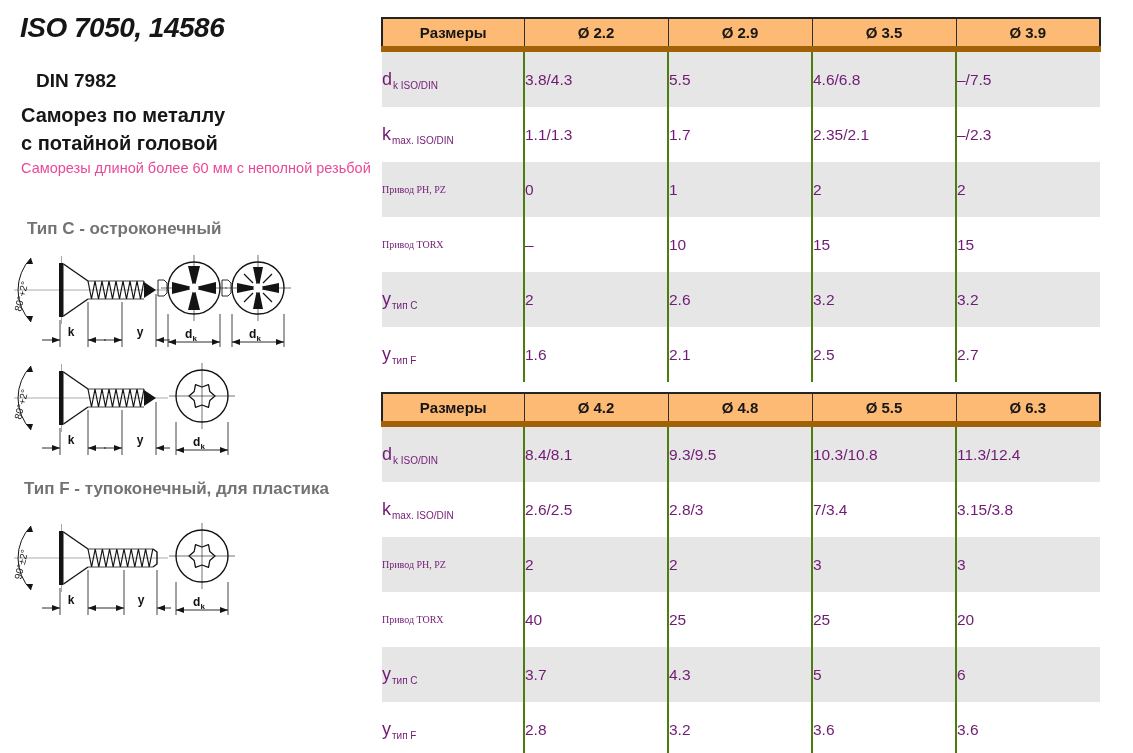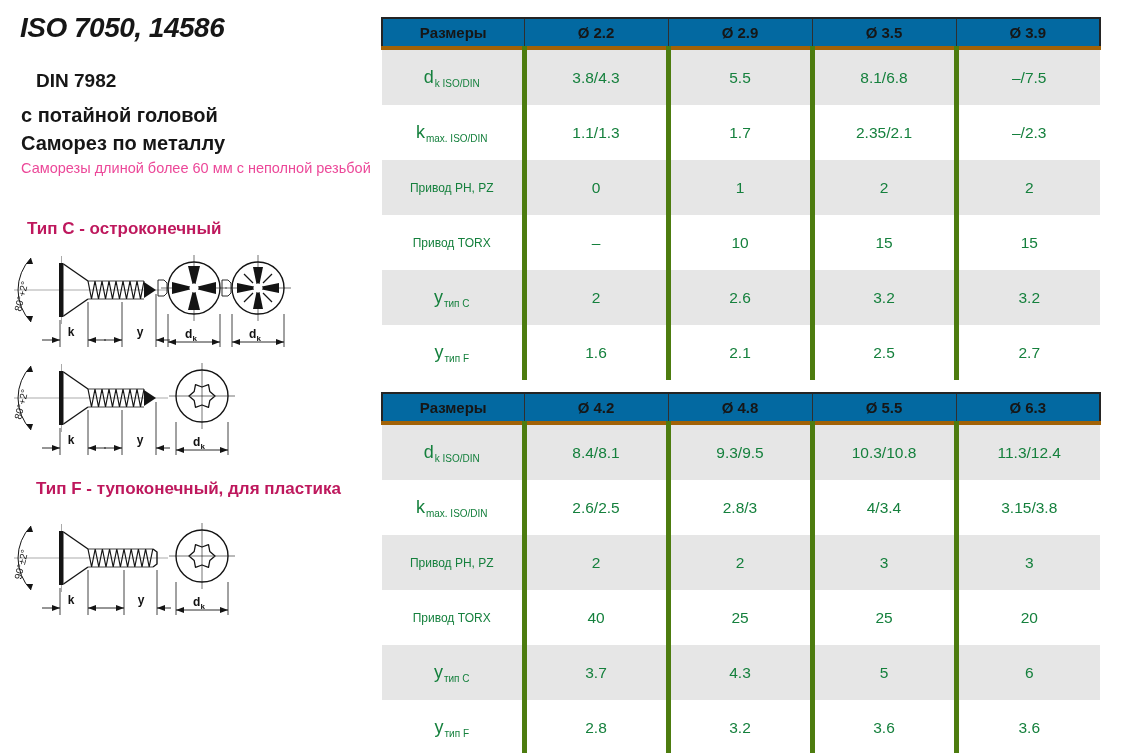--- a/index.html
+++ b/index.html
@@ -7,59 +7,59 @@
     width:1133px;height:753px;background:#ffffff;position:relative;overflow:hidden;
     font-family:"Liberation Sans","DejaVu Sans",sans-serif;color:#1c1c1c;
     -webkit-font-smoothing:antialiased;
   }
   .abs{position:absolute;}
   
   .iso-title{left:20px;top:12px;font-size:28px;font-weight:700;letter-spacing:-0.5px;color:#161616;font-style:italic;}
   .din-title{left:20px;top:54px;font-size:19px;font-weight:700;color:#161616;}
   .product-title{left:21px;top:101px;font-size:20px;font-weight:700;line-height:1.4;color:#161616;}
   .note-block{left:21px;top:157px;font-size:14.5px;line-height:1.62;color:#ec4899;}
-  .type-heading{font-size:17px;font-weight:700;color:#be185d;}
+  .type-heading{font-size:17px;font-weight:700;color:#737373;}
   .type-c-heading{left:27px;top:219px;}
-  .type-f-heading{left:36px;top:479px;}
+  .type-f-heading{left:24px;top:479px;}
   svg text{font-family:"Liberation Sans","DejaVu Sans",sans-serif;fill:#111;}
   .dimlbl{font-size:12px;font-weight:700;}
   .anglelbl{font-size:10px;}
   
   table.spec-table{
     position:absolute;left:381px;width:719px;border-collapse:collapse;table-layout:fixed;
   }
   #table1{top:17px;} #table2{top:392px;}
   .spec-table col.c-label{width:142px;}
   .spec-table col.c-val{width:144px;}
   .spec-table th{
-    background:#0369a1;color:#161616;font-size:15px;font-weight:700;
+    background:#fdba74;color:#161616;font-size:15px;font-weight:700;
     height:21px;padding:3px 0;text-align:center;
-    border-top:2.5px solid #242424;border-bottom:4px solid #a16207;
+    border-top:2.5px solid #242424;border-bottom:6px solid #a16207;
   }
   .spec-table th:first-child{border-left:2.5px solid #242424;}
   .spec-table th:last-child{border-right:2.5px solid #242424;}
   .spec-table th + th{border-left:1px solid #2f2f2f;}
   .spec-table td{
-    height:55px;text-align:center;vertical-align:middle;font-size:15.5px;color:#15803d;padding:0;
+    height:55px;text-align:left;vertical-align:middle;font-size:15.5px;color:#701a75;padding:0;
   }
-  .spec-table td + td{border-left:5px solid #4d7c0f;}
+  .spec-table td + td{border-left:2px solid #4d7c0f;}
   .spec-table tbody tr:nth-child(odd){background:#e6e6e6;}
   td.lbl .sym{font-size:18px;}
   td.lbl .sub{font-size:10px;position:relative;top:4px;margin-left:1px;}
-  td.lbl.plain{font-size:12px;}
+  td.lbl.plain{font-size:10px;font-family:Liberation Serif, serif;}
 </style>
 </head>
 <body>
 
 <h1 class="abs iso-title" style="margin:0">ISO 7050, 14586</h1>
 <h2 class="abs din-title" style="margin:16px">DIN 7982</h2>
 
 <div class="abs product-title">
+  <div>Саморез по металлу</div>
   <div>с потайной головой</div>
-  <div>Саморез по металлу</div>
 </div>
 
 <div class="abs note-block">
   <div>Саморезы длиной более 60 мм с неполной резьбой</div>
 </div>
 
 <div class="abs type-heading type-c-heading">Тип C - остроконечный</div>
 
 <svg class="abs" style="left:6px;top:250px;" width="286" height="110" viewBox="0 0 286 110">
   <g stroke="#141414" fill="none" stroke-width="1.4">
@@ -249,21 +249,21 @@
       <th>Ø 2.9</th>
       <th>Ø 3.5</th>
       <th>Ø 3.9</th>
     </tr>
   </thead>
   <tbody>
     <tr>
       <td class="lbl"><span class="sym">d</span><span class="sub">k ISO/DIN</span></td>
       <td>3.8/4.3</td>
       <td>5.5</td>
-      <td>8.1/6.8</td>
+      <td>4.6/6.8</td>
       <td>–/7.5</td>
     </tr>
     <tr>
       <td class="lbl"><span class="sym">k</span><span class="sub">max. ISO/DIN</span></td>
       <td>1.1/1.3</td>
       <td>1.7</td>
       <td>2.35/2.1</td>
       <td>–/2.3</td>
     </tr>
     <tr>
@@ -319,21 +319,21 @@
       <td class="lbl"><span class="sym">d</span><span class="sub">k ISO/DIN</span></td>
       <td>8.4/8.1</td>
       <td>9.3/9.5</td>
       <td>10.3/10.8</td>
       <td>11.3/12.4</td>
     </tr>
     <tr>
       <td class="lbl"><span class="sym">k</span><span class="sub">max. ISO/DIN</span></td>
       <td>2.6/2.5</td>
       <td>2.8/3</td>
-      <td>4/3.4</td>
+      <td>7/3.4</td>
       <td>3.15/3.8</td>
     </tr>
     <tr>
       <td class="lbl plain">Привод PH, PZ</td>
       <td>2</td>
       <td>2</td>
       <td>3</td>
       <td>3</td>
     </tr>
     <tr>

